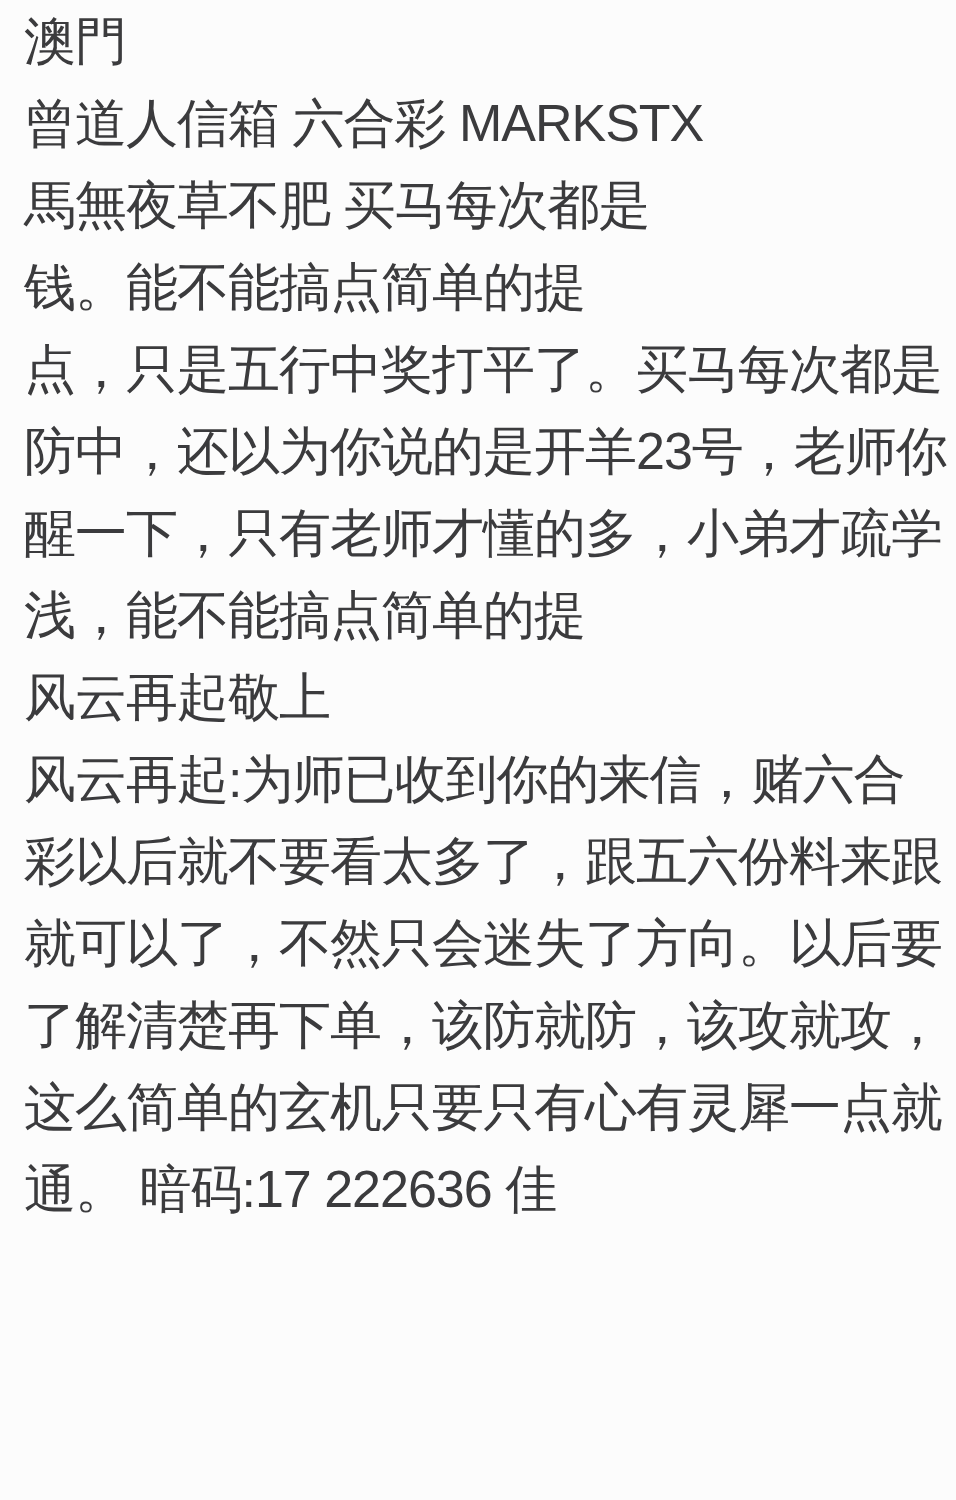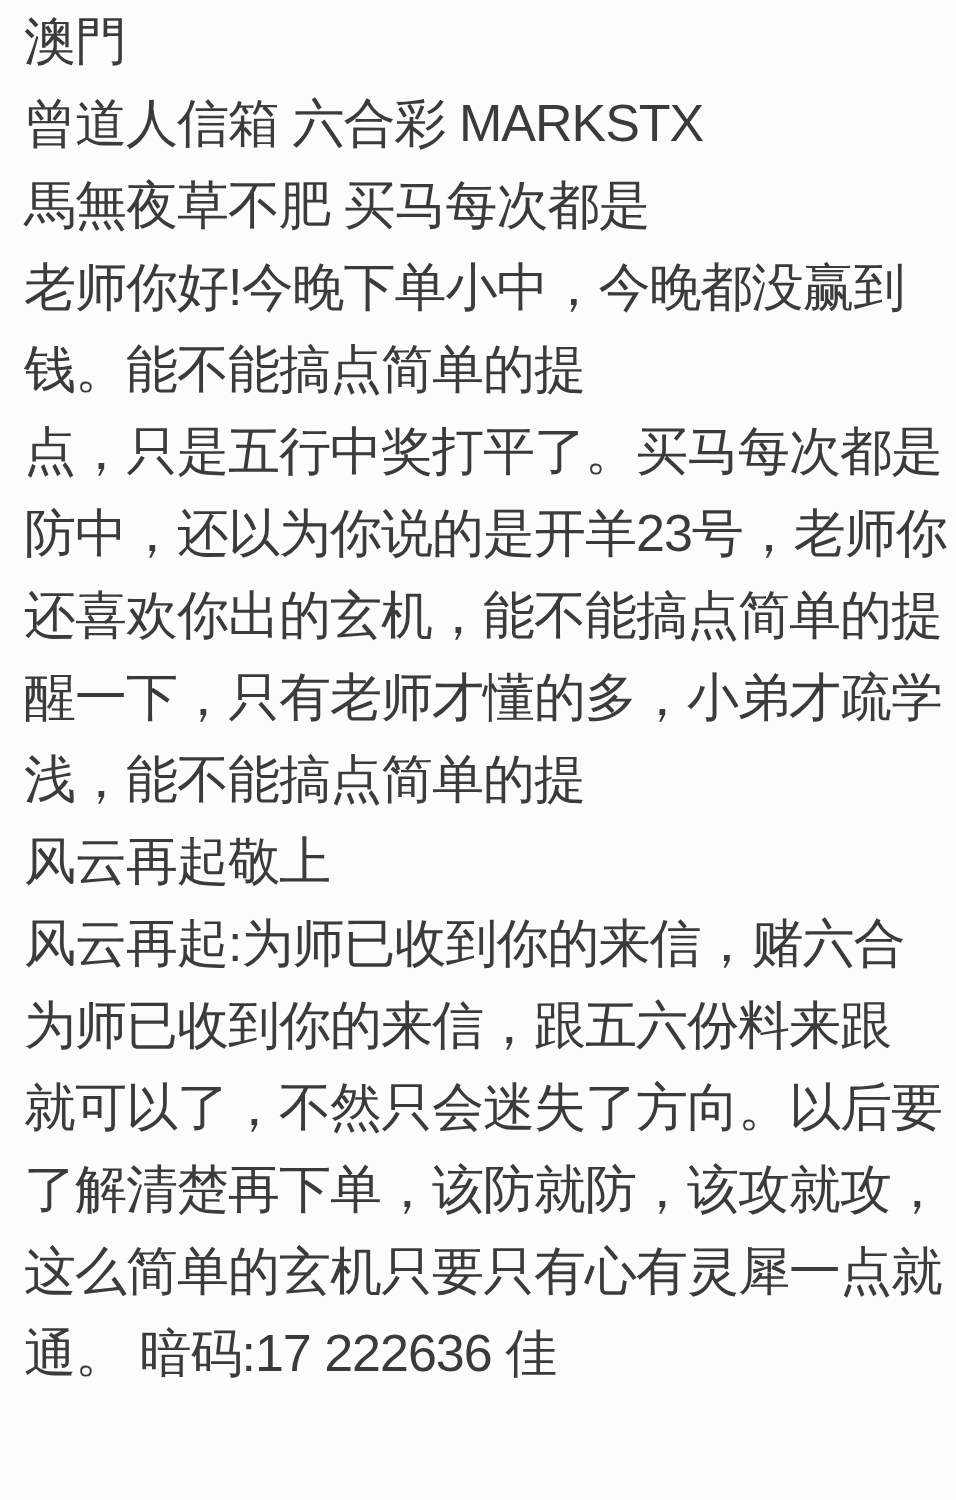--- a/index.html
+++ b/index.html
@@ -30,29 +30,27 @@
   }
 </style>
 </head>
 <body>
 
 <main class="doc">
   <div class="line">澳門</div>
   <div class="line">曾道人信箱 六合彩 MARKSTX</div>
   <div class="line">馬無夜草不肥 买马每次都是</div>
 
-  <div class="line">老师你好!今晚下单小中，今晚都没赢到</div>
   <div class="line">钱。能不能搞点简单的提</div>
   <div class="line">点，只是五行中奖打平了。买马每次都是</div>
   <div class="line">防中，还以为你说的是开羊23号，老师你</div>
-  <div class="line">还喜欢你出的玄机，能不能搞点简单的提</div>
   <div class="line">醒一下，只有老师才懂的多，小弟才疏学</div>
   <div class="line">浅，能不能搞点简单的提</div>
 
   <div class="line">风云再起敬上</div>
 
   <div class="line">风云再起:为师已收到你的来信，赌六合</div>
-  <div class="line">为师已收到你的来信，跟五六份料来跟</div>
+  <div class="line">彩以后就不要看太多了，跟五六份料来跟</div>
   <div class="line">就可以了，不然只会迷失了方向。以后要</div>
   <div class="line">了解清楚再下单，该防就防，该攻就攻，</div>
   <div class="line">这么简单的玄机只要只有心有灵犀一点就</div>
   <div class="line">通。 暗码:17 222636 佳</div>
 </main>
 
 </body></html>

